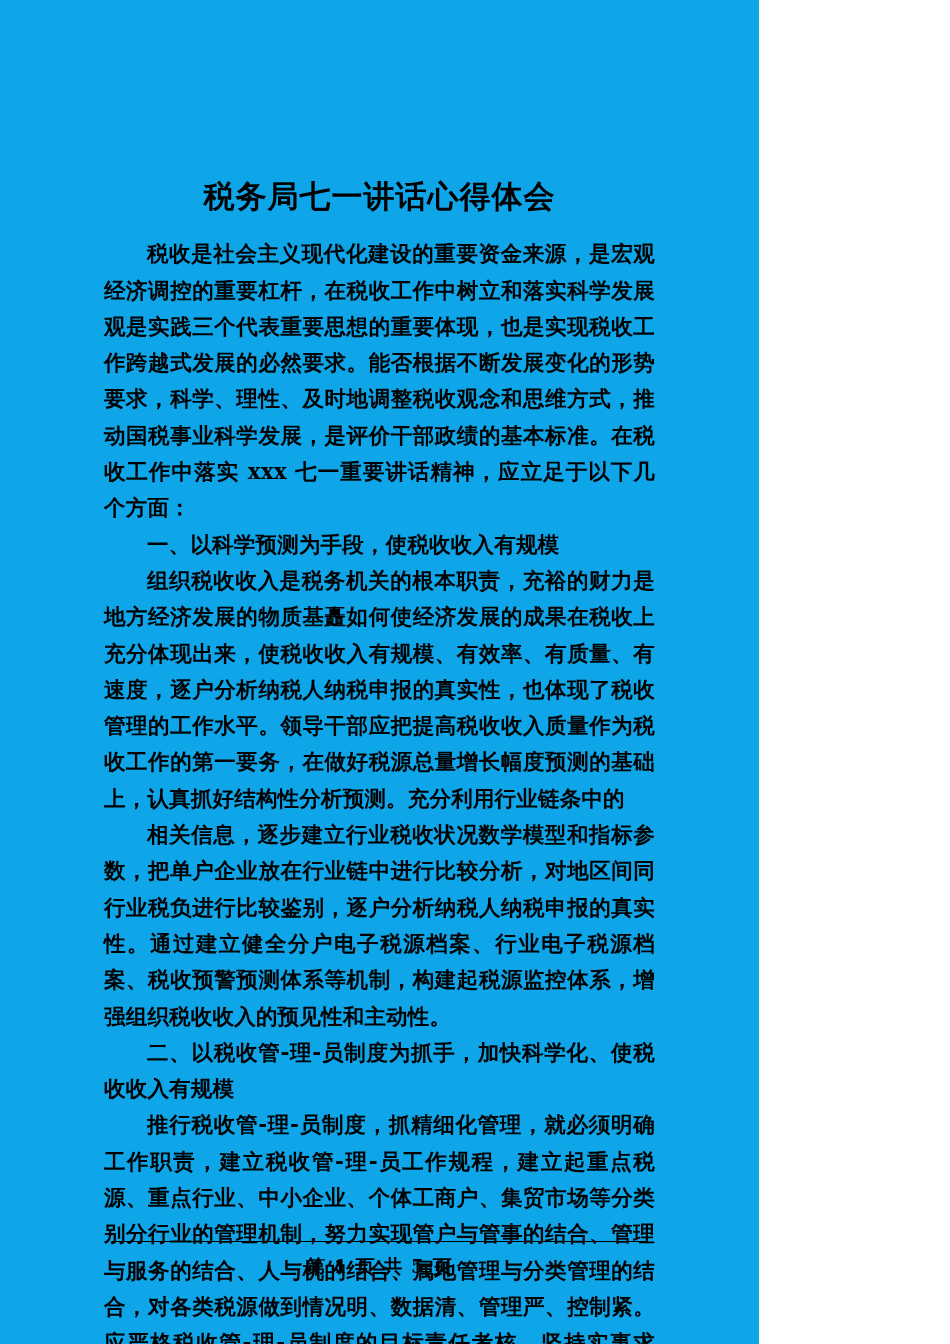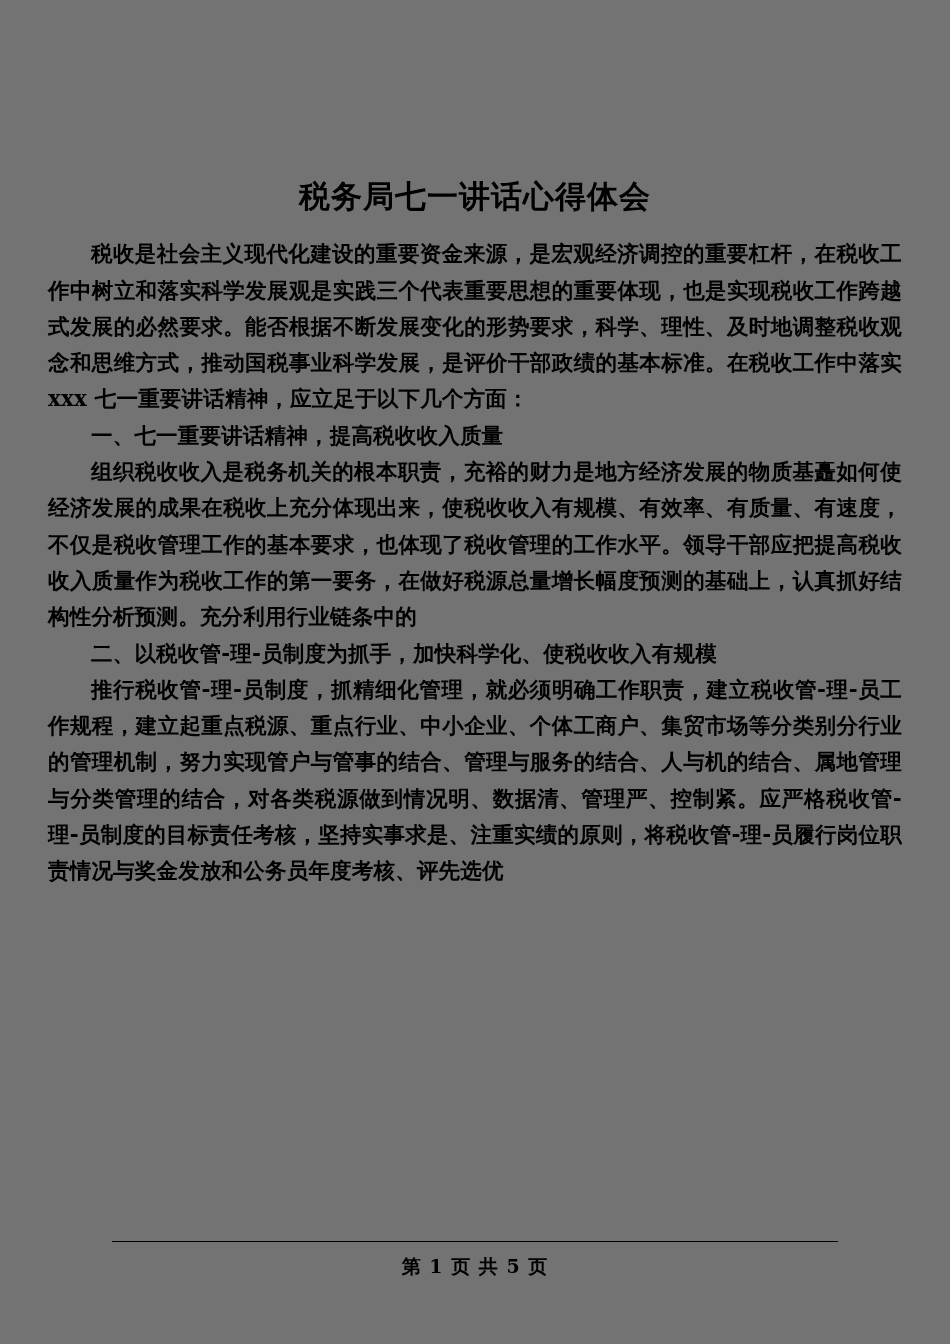--- a/index.html
+++ b/index.html
@@ -9,26 +9,26 @@
   }
   body {
     width: 950px;
     height: 1344px;
     font-family: "DejaVu Sans", "Liberation Sans", sans-serif;
     color: #000000;
     position: relative;
     overflow: hidden;
   }
   .page {
-    width: 950px;
+    width: 759px;
     height: 1344px;
     box-sizing: border-box;
-    padding: 0 48px;
+    padding: 0 104px;
     position: relative;
-    background: #737373;
+    background: #0ea5e9;
   }
   .doc-title {
     margin: 0;
     padding-top: 176px;
     font-family: "DejaVu Serif", "Liberation Serif", serif;
     font-size: 31px;
     font-weight: bold;
     letter-spacing: 1px;
     text-align: center;
     line-height: 1.3;
@@ -71,22 +71,23 @@
 </style>
 </head>
 <body>
 
 <div class="page">
 
   <h1 class="doc-title">税务局七一讲话心得体会</h1>
 
   <div class="body-text">
     <p class="para">税收是社会主义现代化建设的重要资金来源，是宏观经济调控的重要杠杆，在税收工作中树立和落实科学发展观是实践三个代表重要思想的重要体现，也是实现税收工作跨越式发展的必然要求。能否根据不断发展变化的形势要求，科学、理性、及时地调整税收观念和思维方式，推动国税事业科学发展，是评价干部政绩的基本标准。在税收工作中落实 xxx 七一重要讲话精神，应立足于以下几个方面：</p>
-    <p class="para">一、七一重要讲话精神，提高税收收入质量</p>
-    <p class="para">组织税收收入是税务机关的根本职责，充裕的财力是地方经济发展的物质基矗如何使经济发展的成果在税收上充分体现出来，使税收收入有规模、有效率、有质量、有速度，不仅是税收管理工作的基本要求，也体现了税收管理的工作水平。领导干部应把提高税收收入质量作为税收工作的第一要务，在做好税源总量增长幅度预测的基础上，认真抓好结构性分析预测。充分利用行业链条中的</p>
+    <p class="para">一、以科学预测为手段，使税收收入有规模</p>
+    <p class="para">组织税收收入是税务机关的根本职责，充裕的财力是地方经济发展的物质基矗如何使经济发展的成果在税收上充分体现出来，使税收收入有规模、有效率、有质量、有速度，逐户分析纳税人纳税申报的真实性，也体现了税收管理的工作水平。领导干部应把提高税收收入质量作为税收工作的第一要务，在做好税源总量增长幅度预测的基础上，认真抓好结构性分析预测。充分利用行业链条中的</p>
+    <p class="para">相关信息，逐步建立行业税收状况数学模型和指标参数，把单户企业放在行业链中进行比较分析，对地区间同行业税负进行比较鉴别，逐户分析纳税人纳税申报的真实性。通过建立健全分户电子税源档案、行业电子税源档案、税收预警预测体系等机制，构建起税源监控体系，增强组织税收收入的预见性和主动性。</p>
     <p class="para">二、以税收管-理-员制度为抓手，加快科学化、使税收收入有规模</p>
     <p class="para">推行税收管-理-员制度，抓精细化管理，就必须明确工作职责，建立税收管-理-员工作规程，建立起重点税源、重点行业、中小企业、个体工商户、集贸市场等分类别分行业的管理机制，努力实现管户与管事的结合、管理与服务的结合、人与机的结合、属地管理与分类管理的结合，对各类税源做到情况明、数据清、管理严、控制紧。应严格税收管-理-员制度的目标责任考核，坚持实事求是、注重实绩的原则，将税收管-理-员履行岗位职责情况与奖金发放和公务员年度考核、评先选优</p>
   </div>
 
   <div class="footer-rule"></div>
   <div class="footer">
     <span class="footer-text">第 1 页  共 5 页</span>
   </div>
 
 </div>

